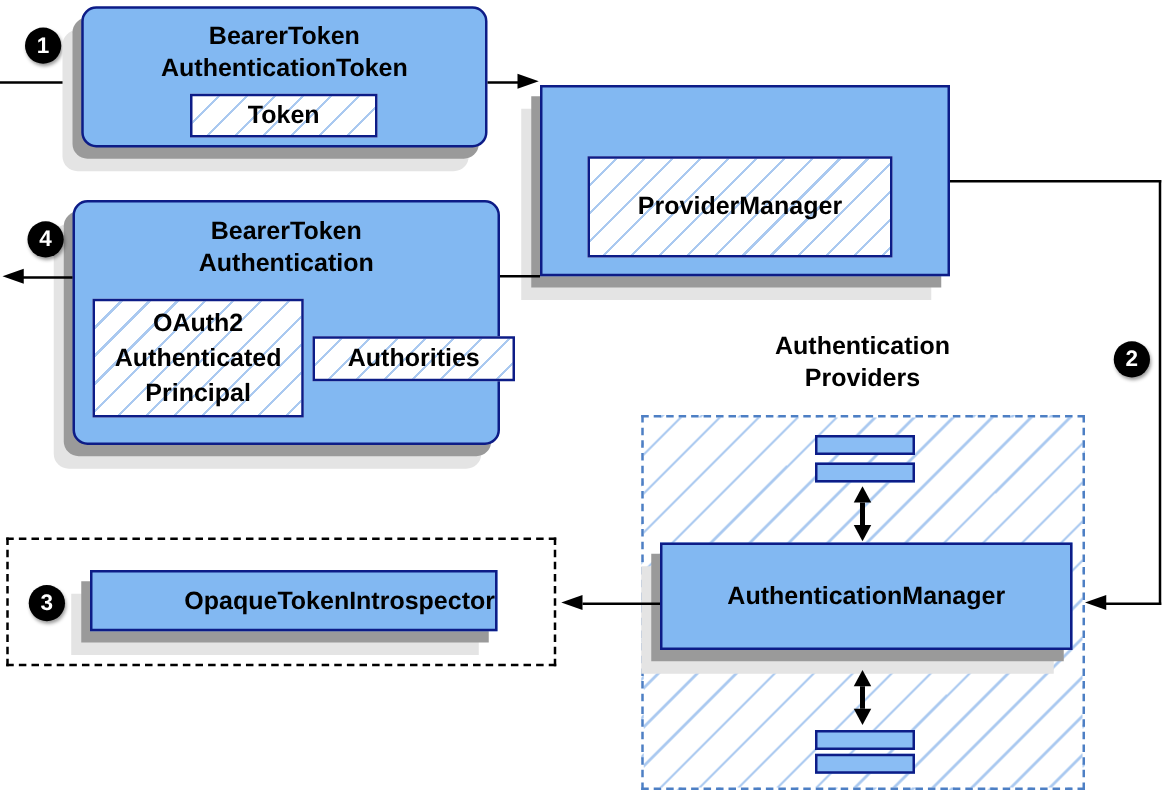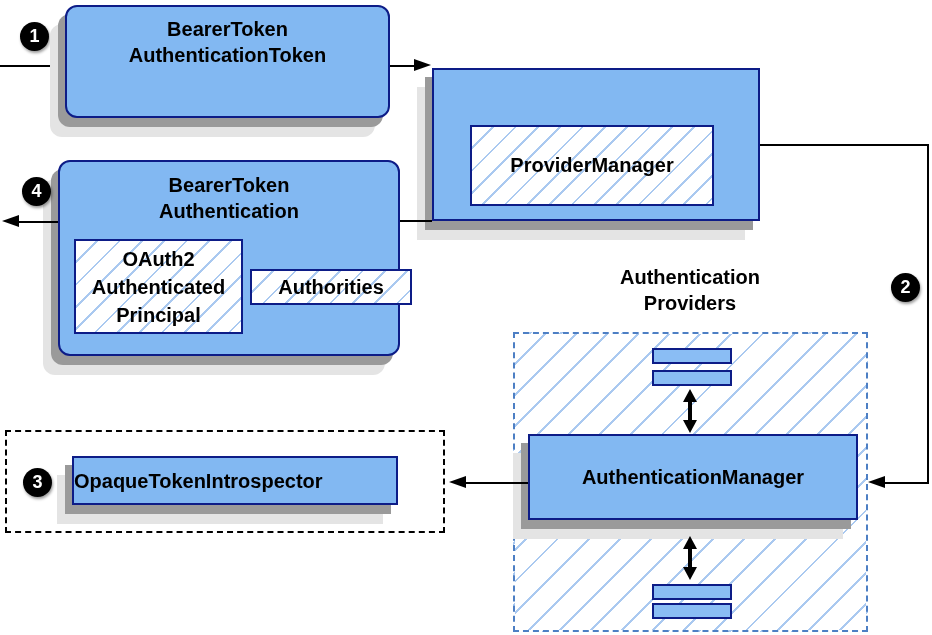--- a/index.html
+++ b/index.html
@@ -102,20 +102,23 @@
 <div id="stage">
 
   <div class="hline" style="left:0;top:65;width:65px;top:65px;"></div>
   <div class="badge" style="left:20px;top:22px;">
     <span>1</span>
   </div>
 
   <div class="node rounded" style="left:65px;top:5px;width:325px;height:113px;padding-top:9px;">
     <span class="title">BearerToken</span>
     <span class="title">AuthenticationToken</span>
+    <div class="chip" style="left:85px;top:68px;width:150px;height:35px;">
+      <span>Token</span>
+    </div>
   </div>
 
   <div class="hline" style="left:390px;top:65px;width:26px;"></div>
   <div class="ah-right" style="left:414px;top:59px;"></div>
 
   <div class="node" style="left:432px;top:68px;width:328px;height:153px;padding-top:17px;">
     <div class="chip" style="left:36px;top:55px;width:244px;height:81px;">
       <span>ProviderManager</span>
     </div>
   </div>
@@ -177,17 +180,17 @@
   <div class="bar" style="left:652px;top:603px;"></div>
 
   <div class="hline" style="left:466px;top:482px;width:62px;"></div>
   <div class="ah-left" style="left:449px;top:476px;"></div>
 
   <div class="black-dashed" style="left:5px;top:430px;width:440px;height:103px;"></div>
   <div class="badge" style="left:23px;top:468px;">
     <span>3</span>
   </div>
 
-  <div class="node" style="left:72px;top:456px;width:326px;height:49px;display:flex;align-items:center;justify-content:flex-start;">
+  <div class="node" style="left:72px;top:456px;width:326px;height:49px;display:flex;align-items:center;justify-content:flex-end;">
     <span class="title">OpaqueTokenIntrospector</span>
   </div>
 
 </div>
 
 </body></html>

